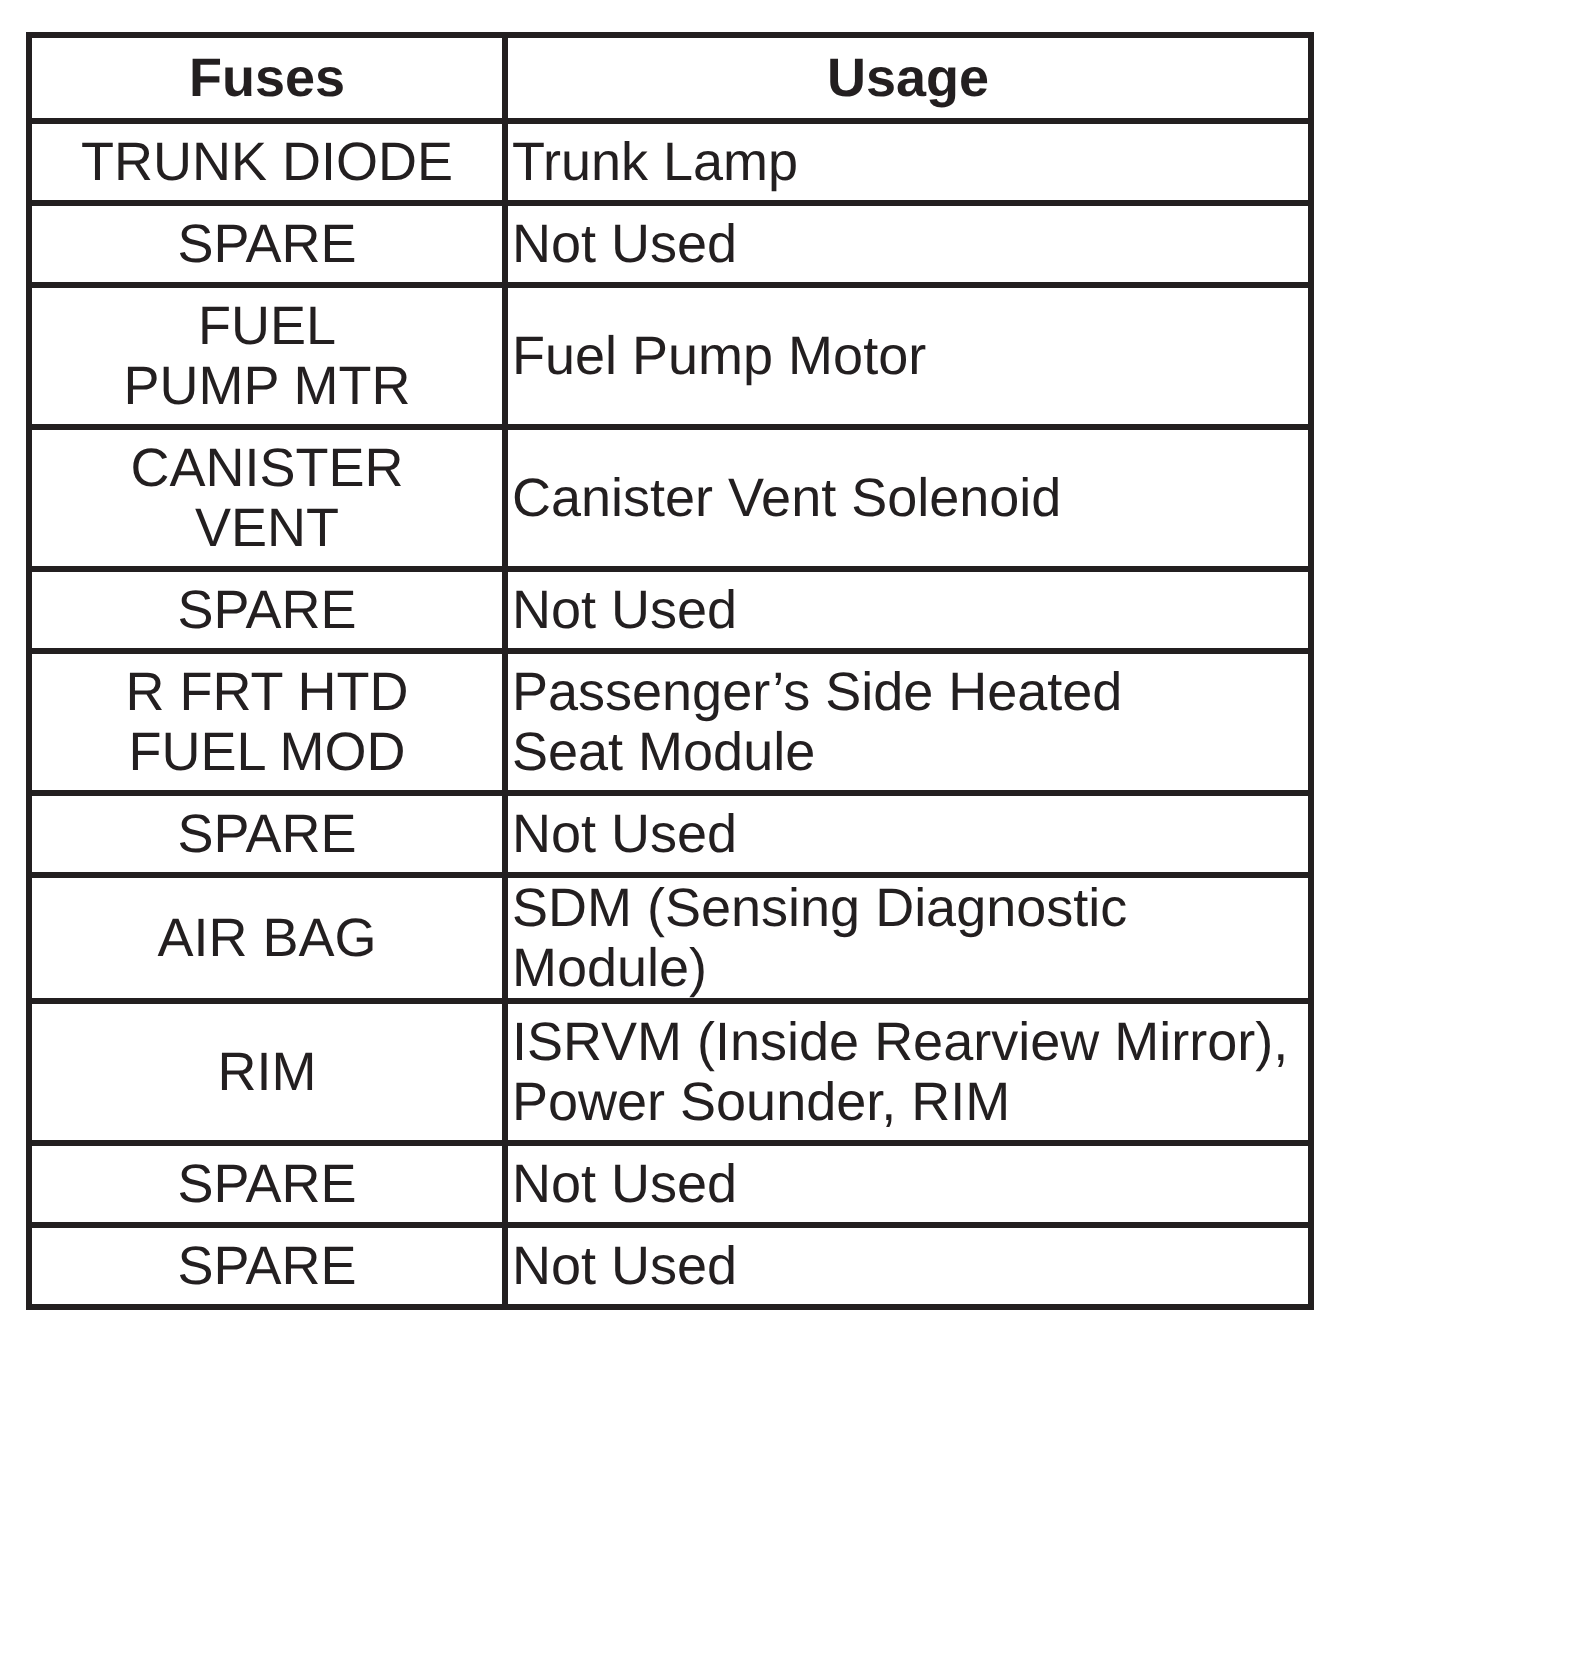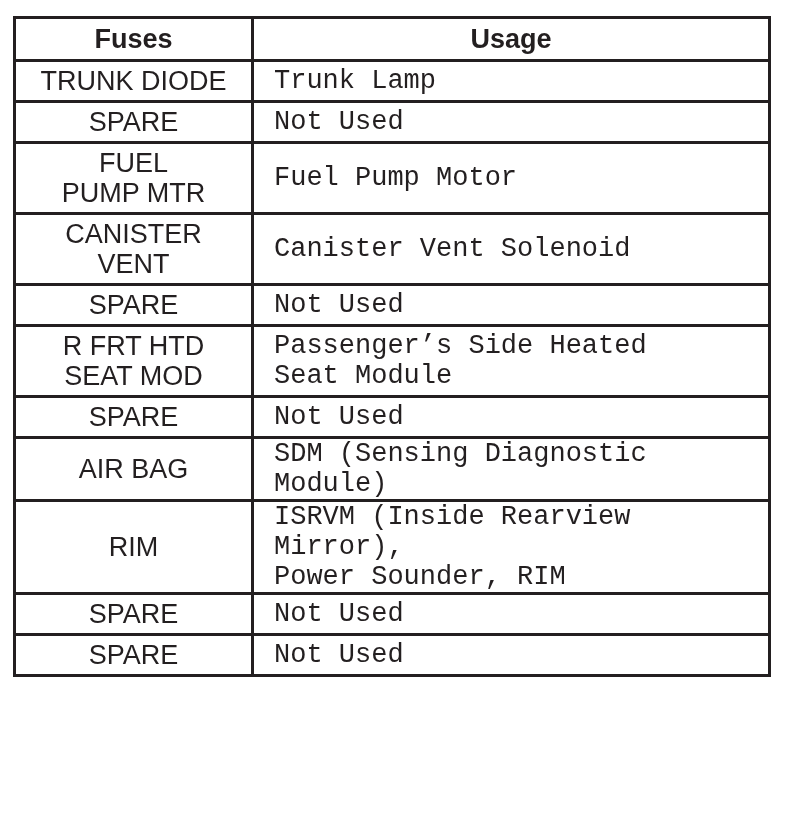--- a/index.html
+++ b/index.html
@@ -1,34 +1,34 @@
 <!DOCTYPE html>
 <html><head>
   <meta charset="utf-8">
   <style>
     html, body { margin: 0; padding: 0; background: #ffffff; }
     body { width: 796px; height: 838px; position: relative; overflow: hidden; }
     .fuse-table {
       position: absolute; left: 13px; top: 16px;
-      width: 758px;
+      width: 644px;
       border-collapse: collapse;
       font-family: "Liberation Sans", sans-serif;
       color: #231f20;
       table-layout: fixed;
     }
     .fuse-table th, .fuse-table td {
       border: 3px solid #231f20;
       padding: 0;
       font-size: 27px;
       line-height: 30px;
       vertical-align: middle;
     }
     .fuse-table th { font-weight: bold; text-align: center; height: 40px; }
     .fuse-table td.fuse { text-align: center; }
-    .fuse-table td.usage { text-align: left; padding-left: 20px; font-family: Liberation Mono, monospace; }
+    .fuse-table td.usage { text-align: left; padding-left: 2px; }
     .col-fuse { width: 238px; }
     .r1 { height: 41px; margin-top: 16px; }
     .r2 { height: 71px; }
   </style>
 </head>
 <body>
 
 <table class="fuse-table">
   <colgroup>
       <col class="col-fuse">
@@ -55,21 +55,21 @@
       </tr>
       <tr class="r2">
         <td class="fuse"><span>CANISTER</span><br><span>VENT</span></td>
         <td class="usage"><span>Canister Vent Solenoid</span></td>
       </tr>
       <tr class="r1">
         <td class="fuse"><span>SPARE</span></td>
         <td class="usage"><span>Not Used</span></td>
       </tr>
       <tr class="r2">
-        <td class="fuse"><span>R FRT HTD</span><br><span>SEAT MOD</span></td>
+        <td class="fuse"><span>R FRT HTD</span><br><span>FUEL MOD</span></td>
         <td class="usage"><span>Passenger’s Side Heated</span><br><span>Seat Module</span></td>
       </tr>
       <tr class="r1">
         <td class="fuse"><span>SPARE</span></td>
         <td class="usage"><span>Not Used</span></td>
       </tr>
       <tr class="r1">
         <td class="fuse"><span>AIR BAG</span></td>
         <td class="usage"><span>SDM (Sensing Diagnostic Module)</span></td>
       </tr>

